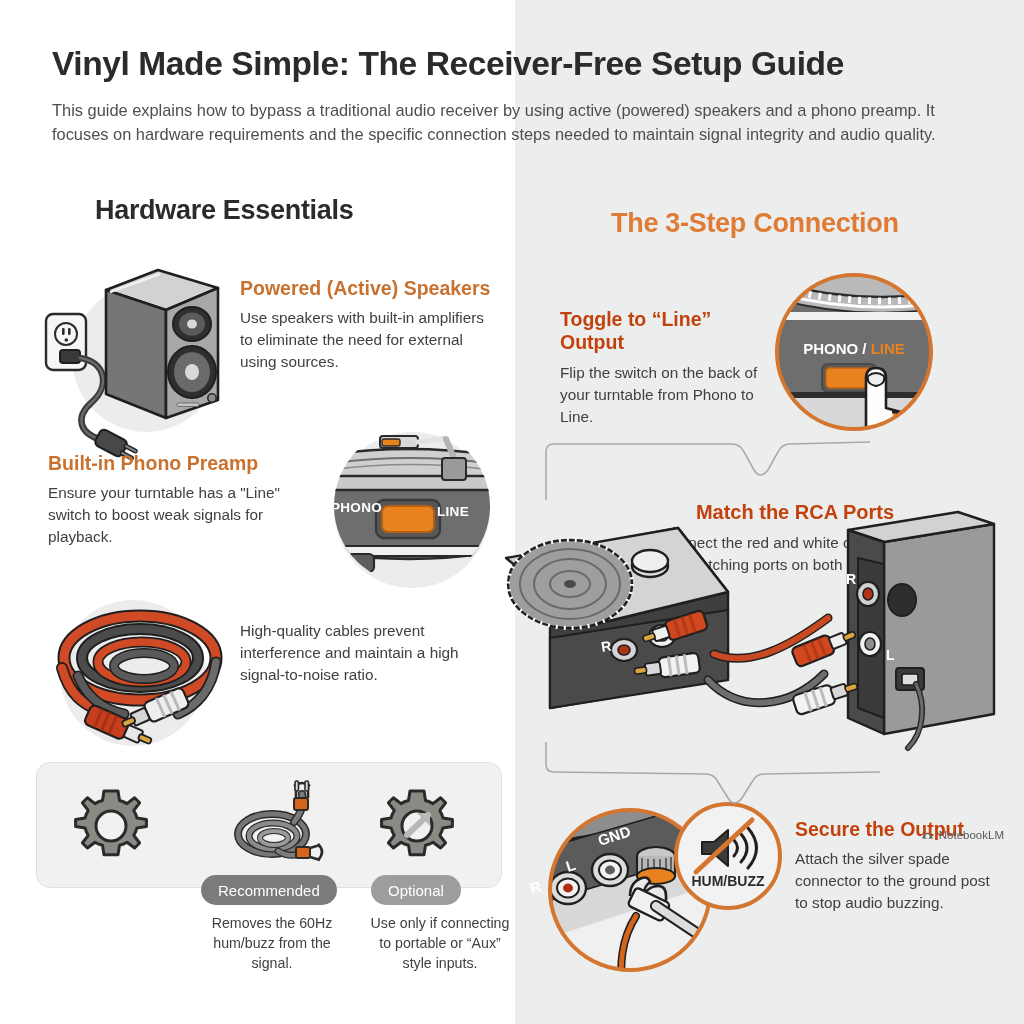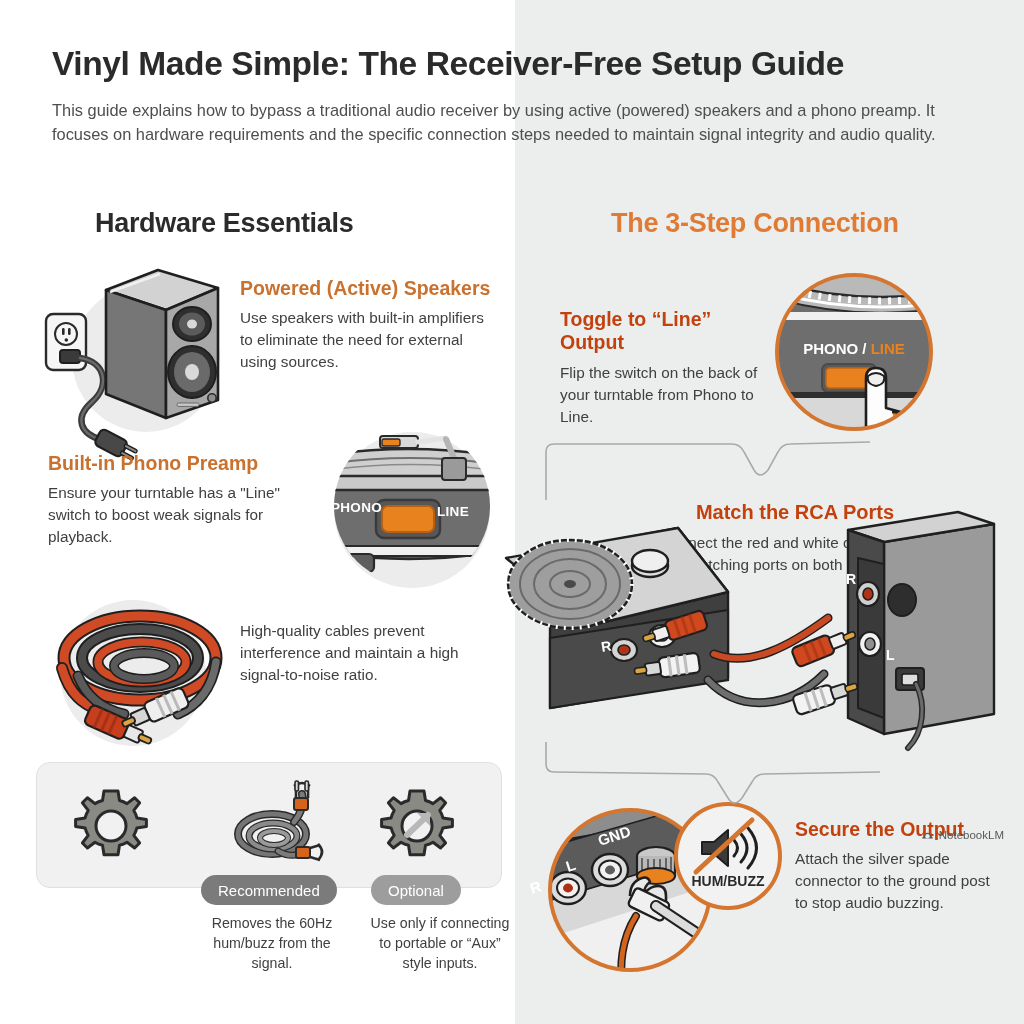--- a/index.html
+++ b/index.html
@@ -34,21 +34,21 @@
     margin-top:14px;
     font-size:16.4px; color:#4d4f4e; line-height:1.52;
     max-width:925px;
   }
 
   
   .col-head{
     position:absolute; font-size:27px; font-weight:bold;
     letter-spacing:-0.3px; z-index:5; white-space:nowrap;
   }
-  #hw-head{ left:95px; top:208px; color:#2b2b2b; }
+  #hw-head{ left:95px; top:195px; color:#2b2b2b; }
   #step-head{ left:571px; top:208px; color:#E07B35;margin-left:40px; }
 
   
   .abs{ position:absolute; }
   .item-title{ font-size:19.5px; font-weight:bold; line-height:1.2; }
   .item-title.orange{ color:#C9712E; }
   .item-title.dark{ color:#c2410c; }
   .item-body{ font-size:15.3px; color:#3f4140; line-height:1.43; margin-top:7px; }
 
   

